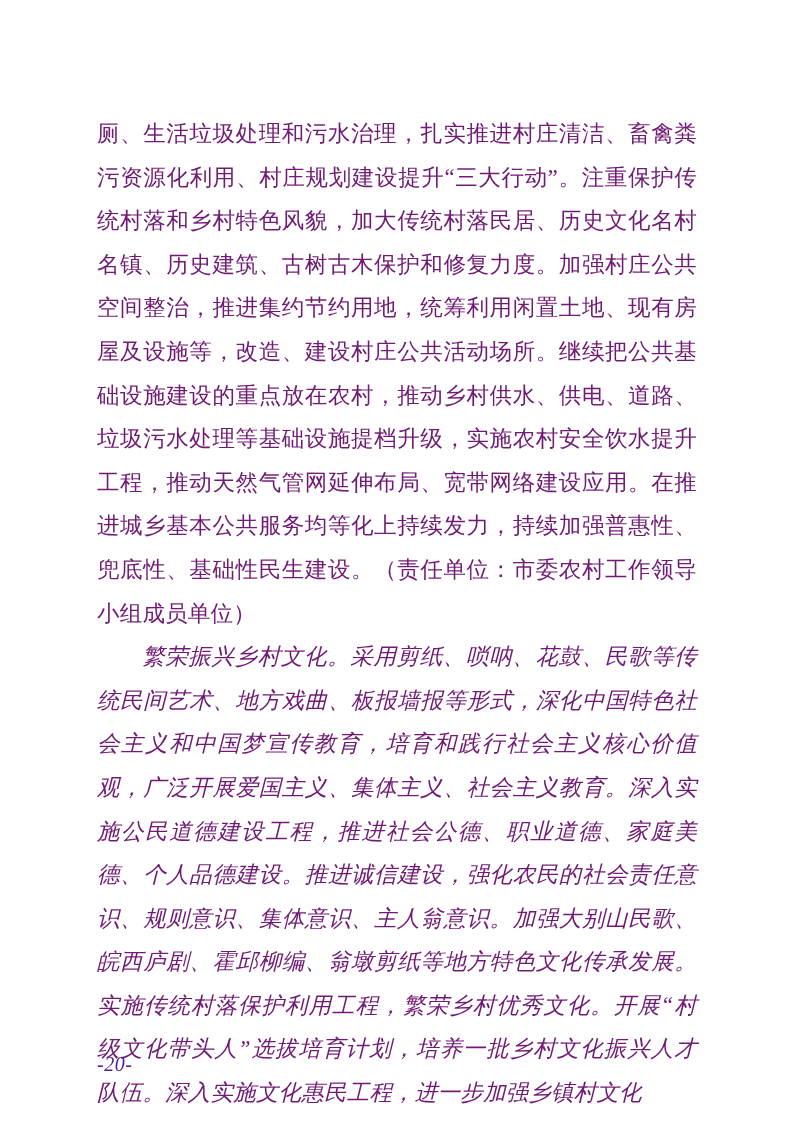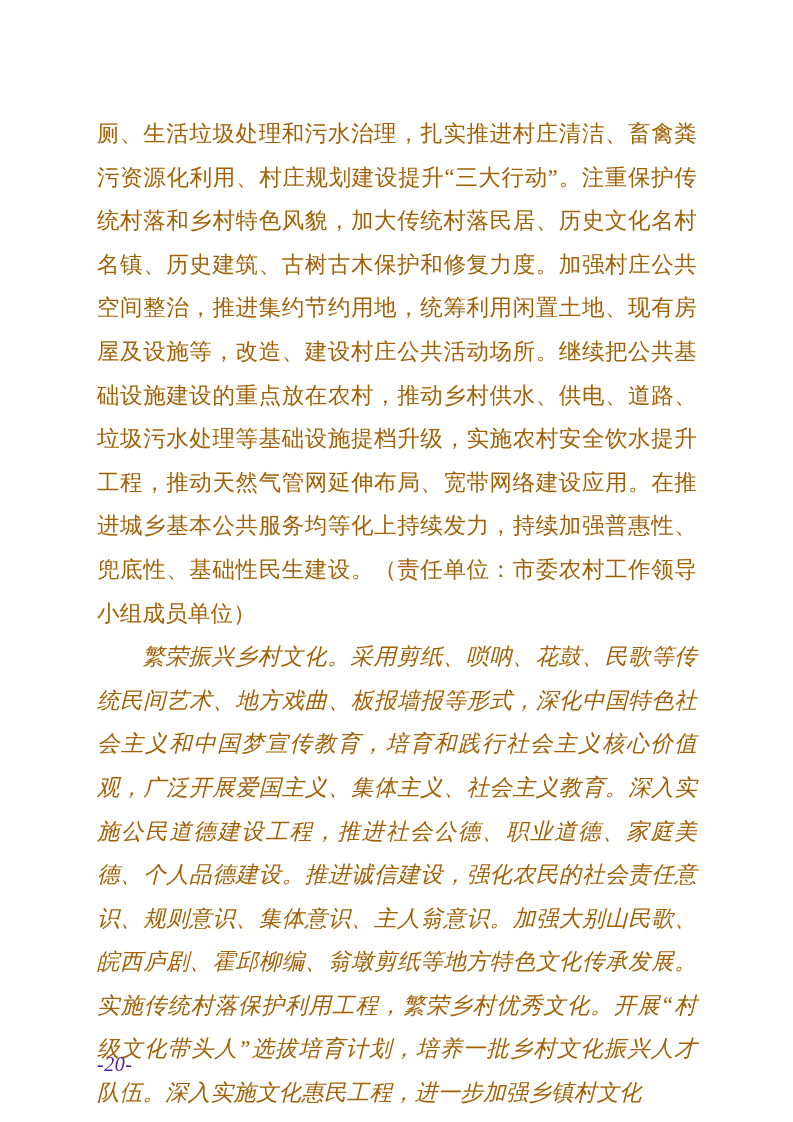--- a/index.html
+++ b/index.html
@@ -30,21 +30,21 @@
     width: 600px;
   }
   .para {
     font-size: 22.5px;
     line-height: 43.6px;
     text-align: justify;
     text-justify: inter-ideograph;
     letter-spacing: 0.2px;
     margin: 0;
     font-family: "Liberation Serif", "DejaVu Serif", serif;
-    color: #a16207;
+    color: #701a75;
   }
   .para + .para {
     margin-top: 0;
   }
   .indent {
     text-indent: 45px;
     font-style: italic;
   }
   .page-number {
     position: absolute;

